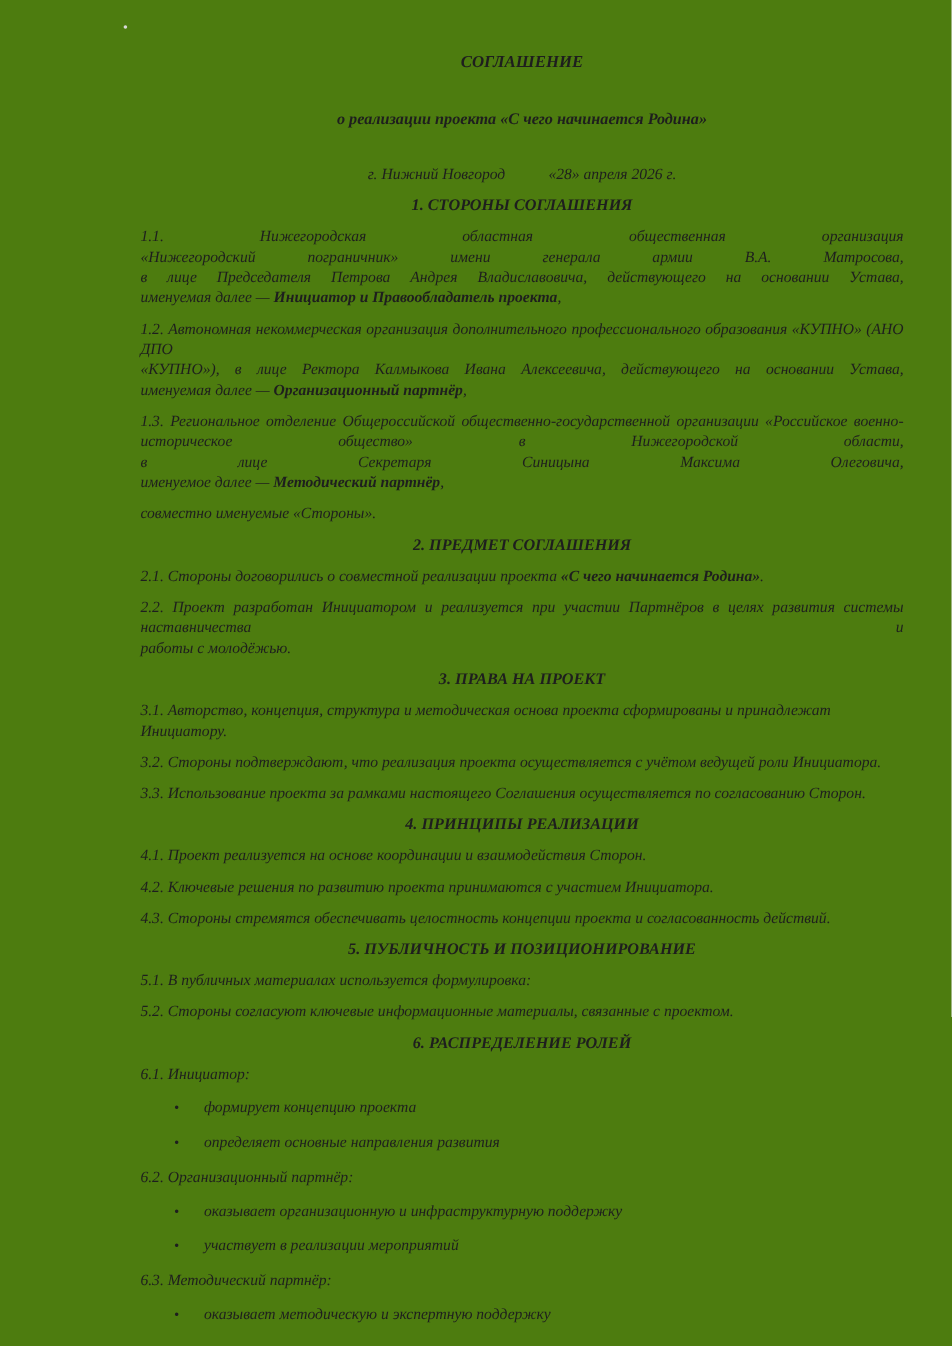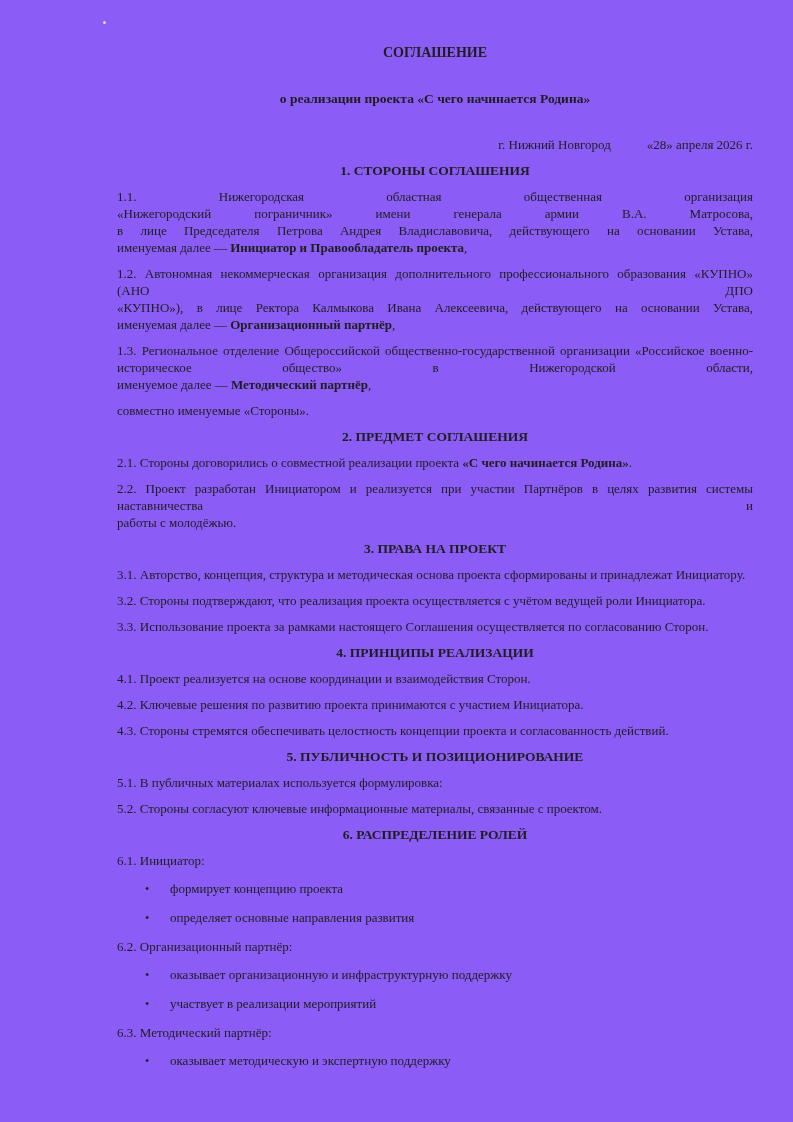--- a/index.html
+++ b/index.html
@@ -1,26 +1,27 @@
 <!DOCTYPE html>
 <html lang="ru"><head>
 <meta charset="utf-8">
 <style>
   html, body { margin: 0; padding: 0; background: #e8e8e8; }
   .page {
     position: relative;
     width: 793px;
     height: 1122px;
     margin: 0 auto;
-    background: #8b5cf6;
+    background: #4d7c0f;
     font-family: "Liberation Serif", "DejaVu Serif", serif;
     font-size: 13px;
     line-height: 17px;
     color: #1e1e1e;
     overflow: hidden;
+    font-style: italic;
   }
   .speck {
     position: absolute;
     left: 103px; top: 21px;
     width: 3px; height: 3px;
     background: #d8d8d8;
     border-radius: 50%;
   }
   .content {
     position: absolute;
@@ -35,21 +36,21 @@
     margin: 0;
   }
   .doc-subtitle {
     font-weight: 700;
     font-size: 13.5px;
     text-align: center;
     margin-top: 29px;
   }
   .daterow {
     display: flex;
-    justify-content: flex-end;
+    justify-content: center;
     margin-top: 29px;
     gap: 36px;
   }
   .h {
     font-weight: 700;
     font-size: 13.5px;
     text-align: center;
     margin: 9px 0;
   }
   .para { margin: 9px 0; }
@@ -95,20 +96,21 @@
 
     <div class="para">
       <div class="jline">1.2. Автономная некоммерческая организация дополнительного профессионального образования «КУПНО» (АНО ДПО</div>
       <div class="jline">«КУПНО»), в лице Ректора Калмыкова Ивана Алексеевича, действующего на основании Устава,</div>
       <div class="pline"><span>именуемая далее — </span><b>Организационный партнёр</b><span>,</span></div>
     </div>
 
     <div class="para">
       <div class="jline">1.3. Региональное отделение Общероссийской общественно-государственной организации «Российское военно-</div>
       <div class="jline">историческое общество» в Нижегородской области,</div>
+      <div class="jline">в лице Секретаря Синицына Максима Олеговича,</div>
       <div class="pline"><span>именуемое далее — </span><b>Методический партнёр</b><span>,</span></div>
     </div>
 
     <div class="para">совместно именуемые «Стороны».</div>
 
     <div class="h">2. ПРЕДМЕТ СОГЛАШЕНИЯ</div>
 
     <div class="para"><span>2.1. Стороны договорились о совместной реализации проекта </span><b>«С чего начинается Родина»</b><span>.</span></div>
 
     <div class="para">

